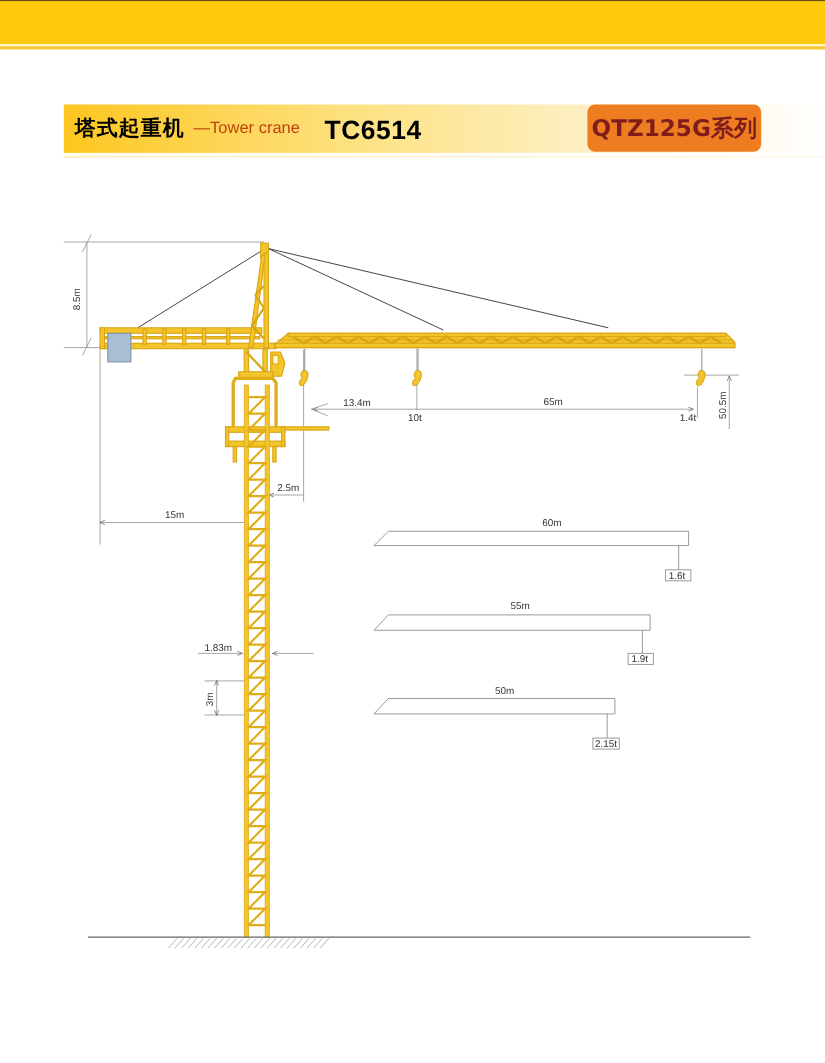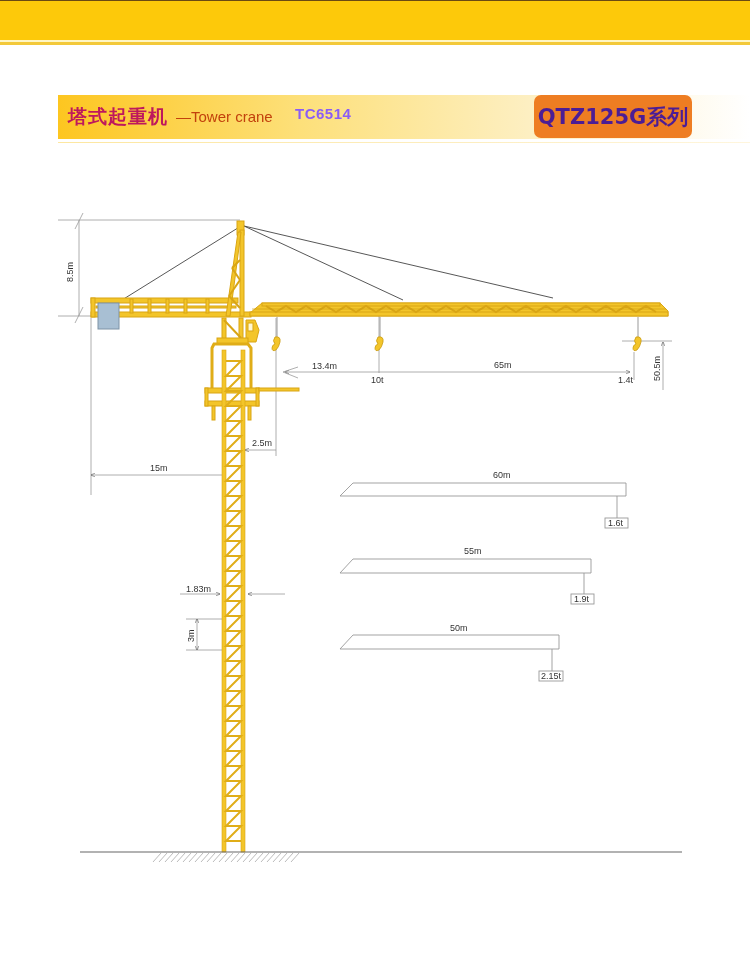--- a/index.html
+++ b/index.html
@@ -20,34 +20,34 @@
     position: absolute; left: 58px; top: 95px; width: 692px; height: 44px;
     background: linear-gradient(to right, #fdc620 0%, #fde07a 35%, #fdf0c6 70%, #ffffff 100%);
   }
   .title-underline {
     position: absolute; left: 58px; top: 142px; width: 692px; height: 1px;
     background: linear-gradient(to right, #fde7a0, #fdeec0 60%, #fff6dd);
   }
   .title-cn {
     position: absolute; left: 68px; top: 104px;
     font-family: "DejaVu Sans", sans-serif; font-weight: bold;
-    font-size: 19px; color: #be185d; letter-spacing: 1px;
+    font-size: 19px; color: #000000; letter-spacing: 1px;
   }
   .title-en {
     position: absolute; left: 176px; top: 108px;
     font-size: 15px; color: #c2410c;
   }
   .title-model {
     position: absolute; left: 295px; top: 105px;
-    font-size: 15px; font-weight: bold; color: #8b5cf6; letter-spacing: 0.5px;
+    font-size: 24px; font-weight: bold; color: #000000; letter-spacing: 0.5px;
   }
   .series-badge {
     position: absolute; left: 534px; top: 95px; width: 158px; height: 43px;
     background: #ee7d22; border-radius: 7px;
-    color: #4c1d95; font-weight: bold; font-size: 21px;
+    color: #7f1d1d; font-weight: bold; font-size: 21px;
     display: flex; align-items: center; justify-content: center;
     font-family: "DejaVu Sans", sans-serif;
   }
 
   .diagram { position: absolute; left: 0; top: 0; }
   .dim-label {
     font-family: "Liberation Sans", sans-serif; font-size: 9px; fill: #333333;
   }
 </style>
 </head>

